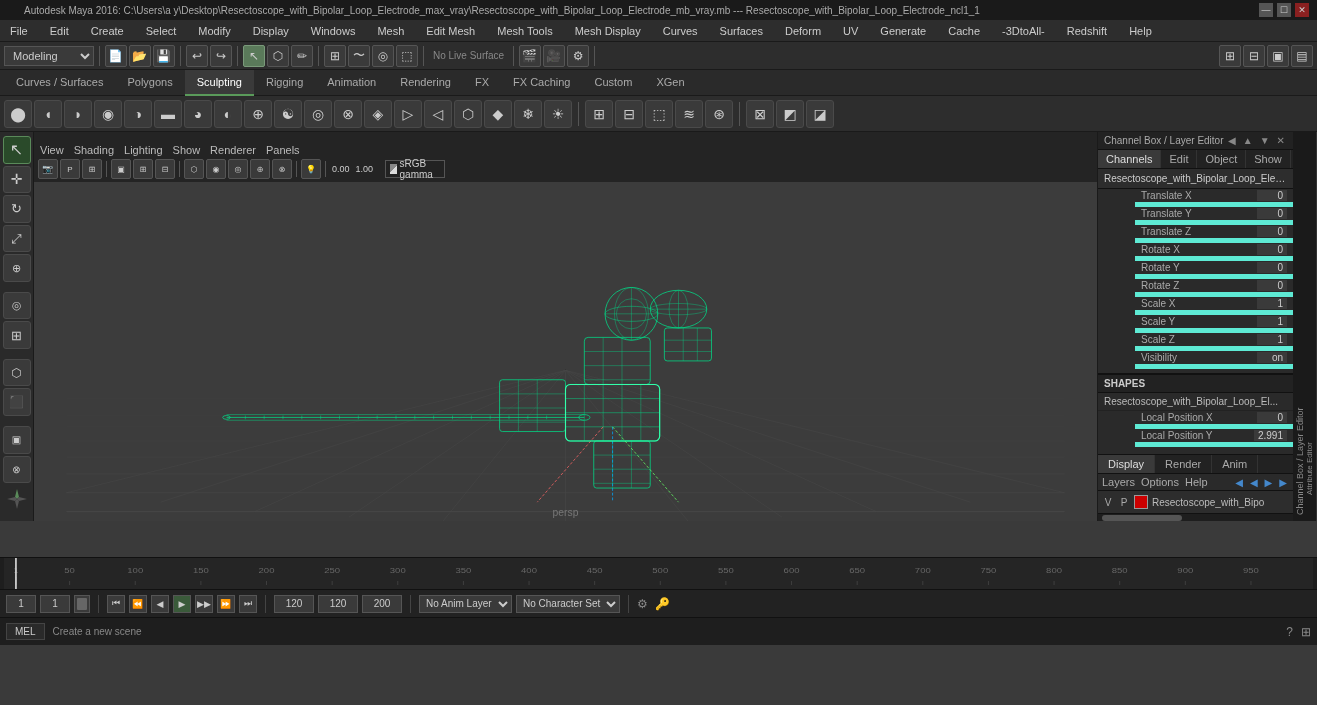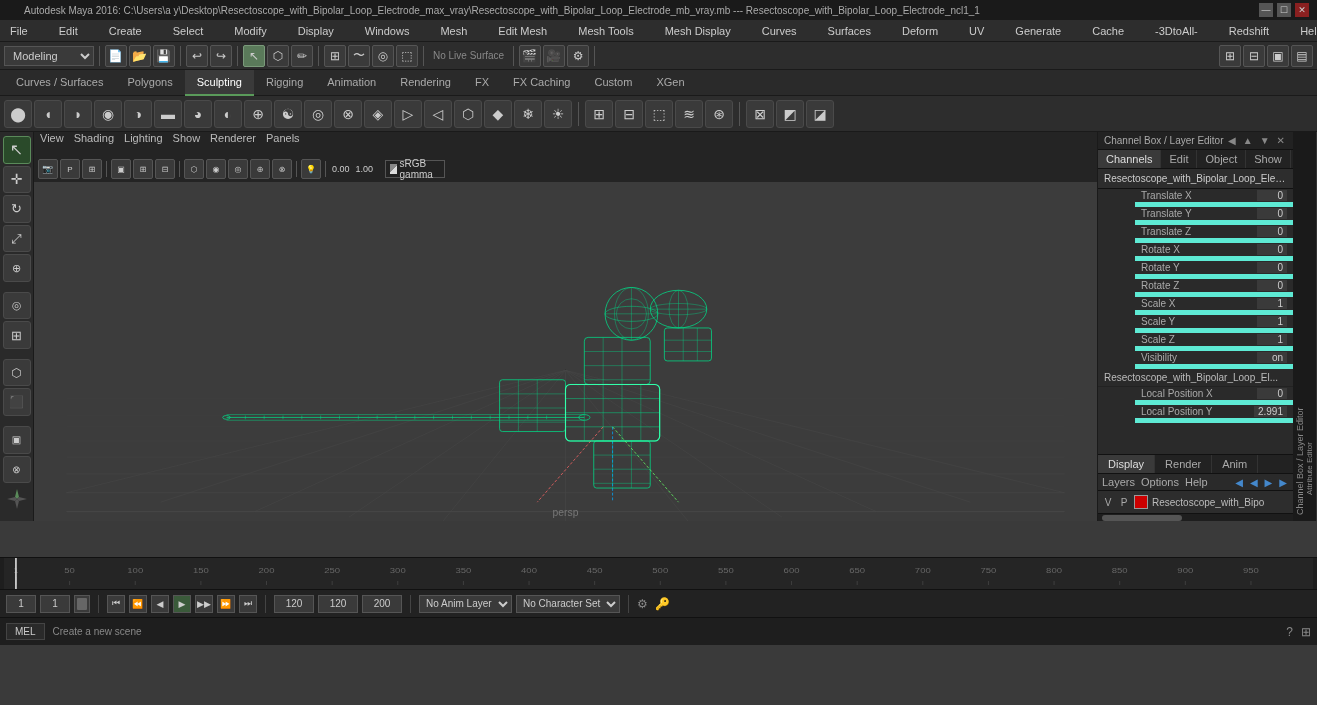--- a/index.html
+++ b/index.html
@@ -34,21 +34,21 @@
       font-size: 9px; color: #ccc; cursor: pointer;
     }
 
     
     #menu-bar {
       background: #2d2d2d;
       height: 22px;
       display: flex;
       align-items: center;
       padding: 0 4px;
-      gap: 19px;
+      gap: 10px;
       border-bottom: 1px solid #1a1a1a;
     }
     .menu-item {
       padding: 2px 6px;
       font-size: 11px;
       color: #ccc;
       cursor: pointer;
       white-space: nowrap;
     }
 
@@ -182,21 +182,21 @@
 
     
     #viewport-topbar {
       position: absolute;
       top: 0;
       left: 0;
       right: 0;
       height: 24px;
       background: rgba(30,30,30,0.8);
       display: flex;
-      align-items: flex-start;
+      align-items: flex-end;
       padding: 0 6px;
       gap: 10px;
       font-size: 11px;
     }
     .vp-menu { color: #bbb; cursor: pointer; }
 
     
     #right-panel {
       width: 220px;
       background: #2a2a2a;
@@ -865,20 +865,21 @@
         <div class="channel-row">
           <span class="ch-label">Scale Z</span>
           <span class="ch-value">1</span>
         </div>
         <div class="channel-row">
           <span class="ch-label">Visibility</span>
           <span class="ch-value">on</span>
         </div>
       </div>
 
+      <div id="shapes-header">SHAPES</div>
       <div class="shapes-name">Resectoscope_with_Bipolar_Loop_El...</div>
 
       <div class="channel-row">
         <span class="ch-label">Local Position X</span>
         <span class="ch-value">0</span>
       </div>
       <div class="channel-row">
         <span class="ch-label">Local Position Y</span>
         <span class="ch-value">2.991</span>
       </div>

